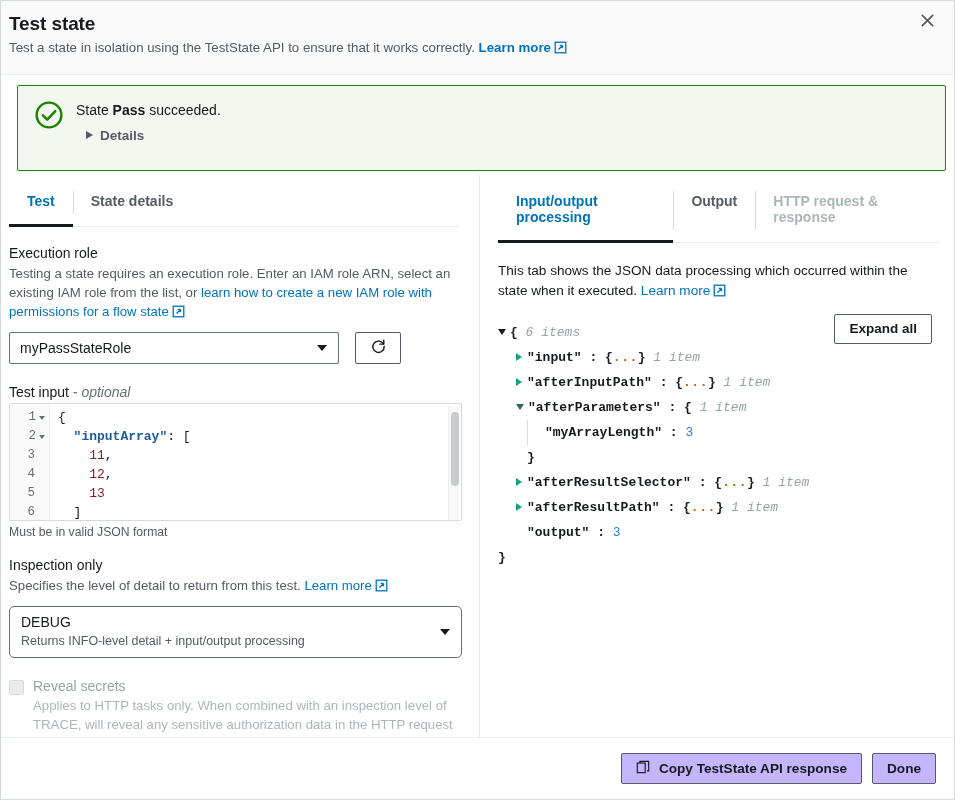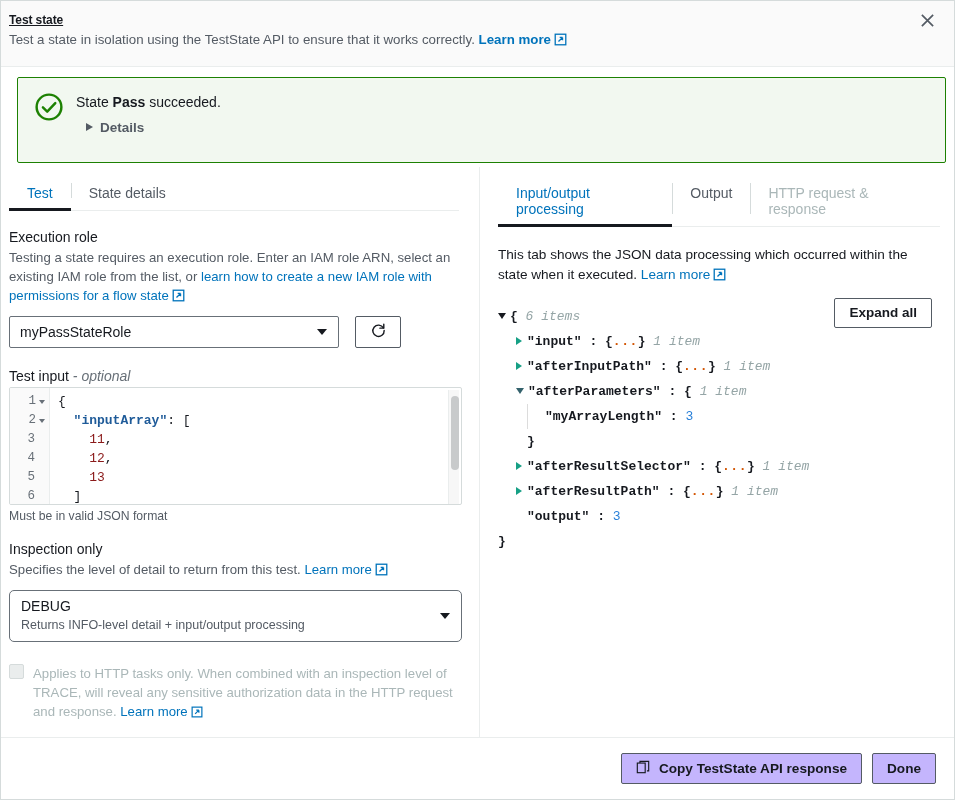--- a/index.html
+++ b/index.html
@@ -22,24 +22,23 @@
 
   
   .modal-header {
     padding: 12px 20px 14px 8px;
     border-bottom: 1px solid #eaeded;
     background: #fafafa;
     position: relative;
     flex: 0 0 auto;
   }
   .modal-title {
-    font-size: 12px; font-weight: bold;
+    font-size: 19px; font-weight: bold;
     color: #16191f; margin: 0 0 4px 0;
     letter-spacing: -0.1px;
-    text-decoration: underline;
   }
   .modal-subtitle {
     font-size: 13.3px; color: #545b64; line-height: 1.4;
   }
   .link { color: #0073bb; text-decoration: none; font-weight: bold; cursor: pointer; }
   .link-normal { color: #0073bb; text-decoration: none; font-weight: normal; cursor: pointer; }
   .ext-icon { display: inline-block; vertical-align: -2px; margin-left: 3px; }
   .close-btn {
     position: absolute; top: 6px; right: 12px;
     width: 30px; height: 30px;
@@ -87,22 +86,22 @@
     overflow: hidden;
   }
 
   
   .tabs {
     display: flex; align-items: stretch;
     border-bottom: 1px solid #eaeded;
     margin-bottom: 18px;
   }
   .tab {
-    padding: 10px 18px 7px 18px;
-    font-size: 14px; font-weight: normal;
+    padding: 10px 18px 15px 18px;
+    font-size: 14px; font-weight: bold;
     color: #545b64; cursor: pointer;
     border-bottom: 3px solid transparent;
     margin-bottom: -1px;
     position: relative;
   }
   .tab + .tab::before {
     content: ""; position: absolute; left: 0; top: 8px; bottom: 10px;
     width: 1px; background: #d5dbdb;
   }
   .tab.active { color: #0073bb; border-bottom-color: #16191f; }
@@ -394,20 +393,21 @@
         <div class="select-lg">
           <div class="v1">DEBUG</div>
           <div class="v2">Returns INFO-level detail + input/output processing</div>
           <span class="caret"></span>
         </div>
       </div>
 
       <div class="check-row" style="margin-top:20px;">
         <div class="checkbox"></div>
         <div>
+          <div class="check-main">Reveal secrets</div>
           <div class="check-desc">
             <span>Applies to HTTP tasks only. When combined with an inspection level of TRACE, will reveal any sensitive authorization data in the HTTP request and response.</span>
             <a class="link-normal">Learn more</a><span class="ext-icon"><svg width="12" height="12" viewBox="0 0 16 16">
                   <rect x="1.5" y="1.5" width="13" height="13" fill="none" stroke="#0073bb" stroke-width="1.6"></rect>
                   <path d="M5.5 10.5L10.5 5.5M10.5 5.5H7M10.5 5.5V9" stroke="#0073bb" stroke-width="1.6" fill="none"></path>
                 </svg></span>
           </div>
         </div>
       </div>
 

